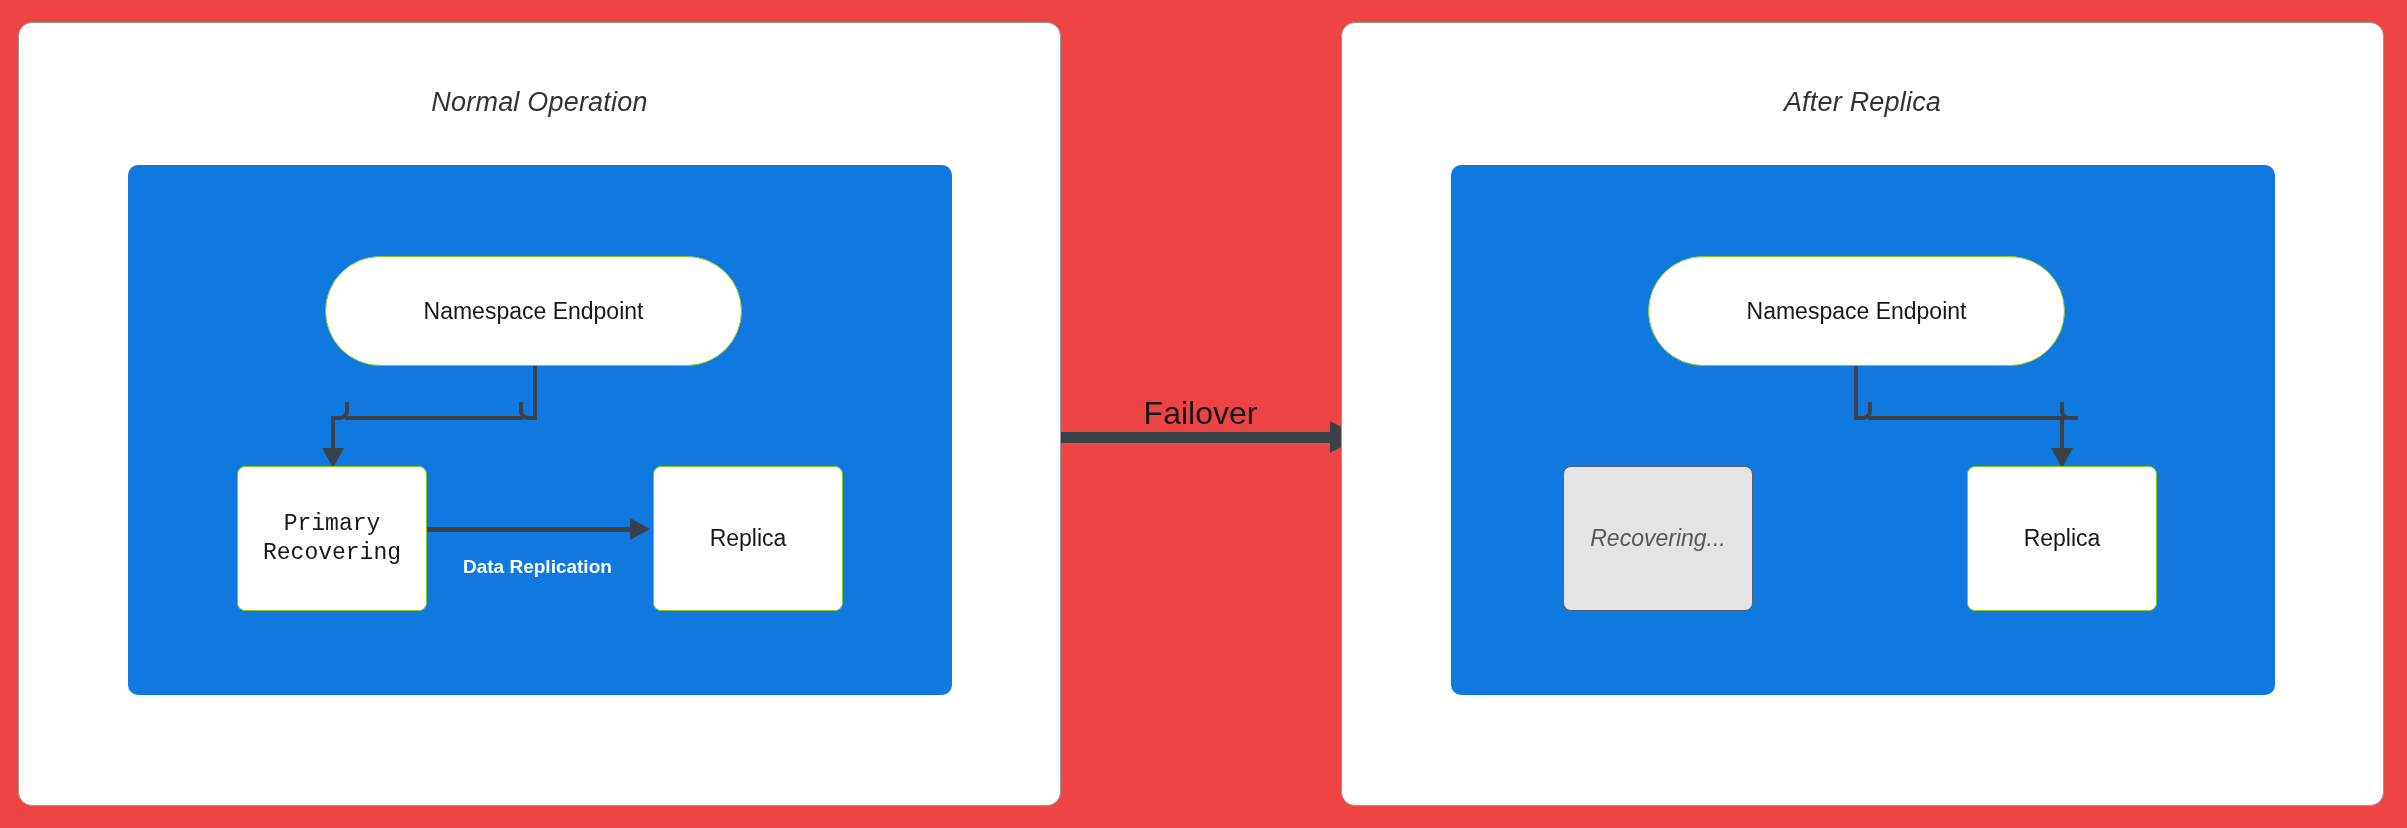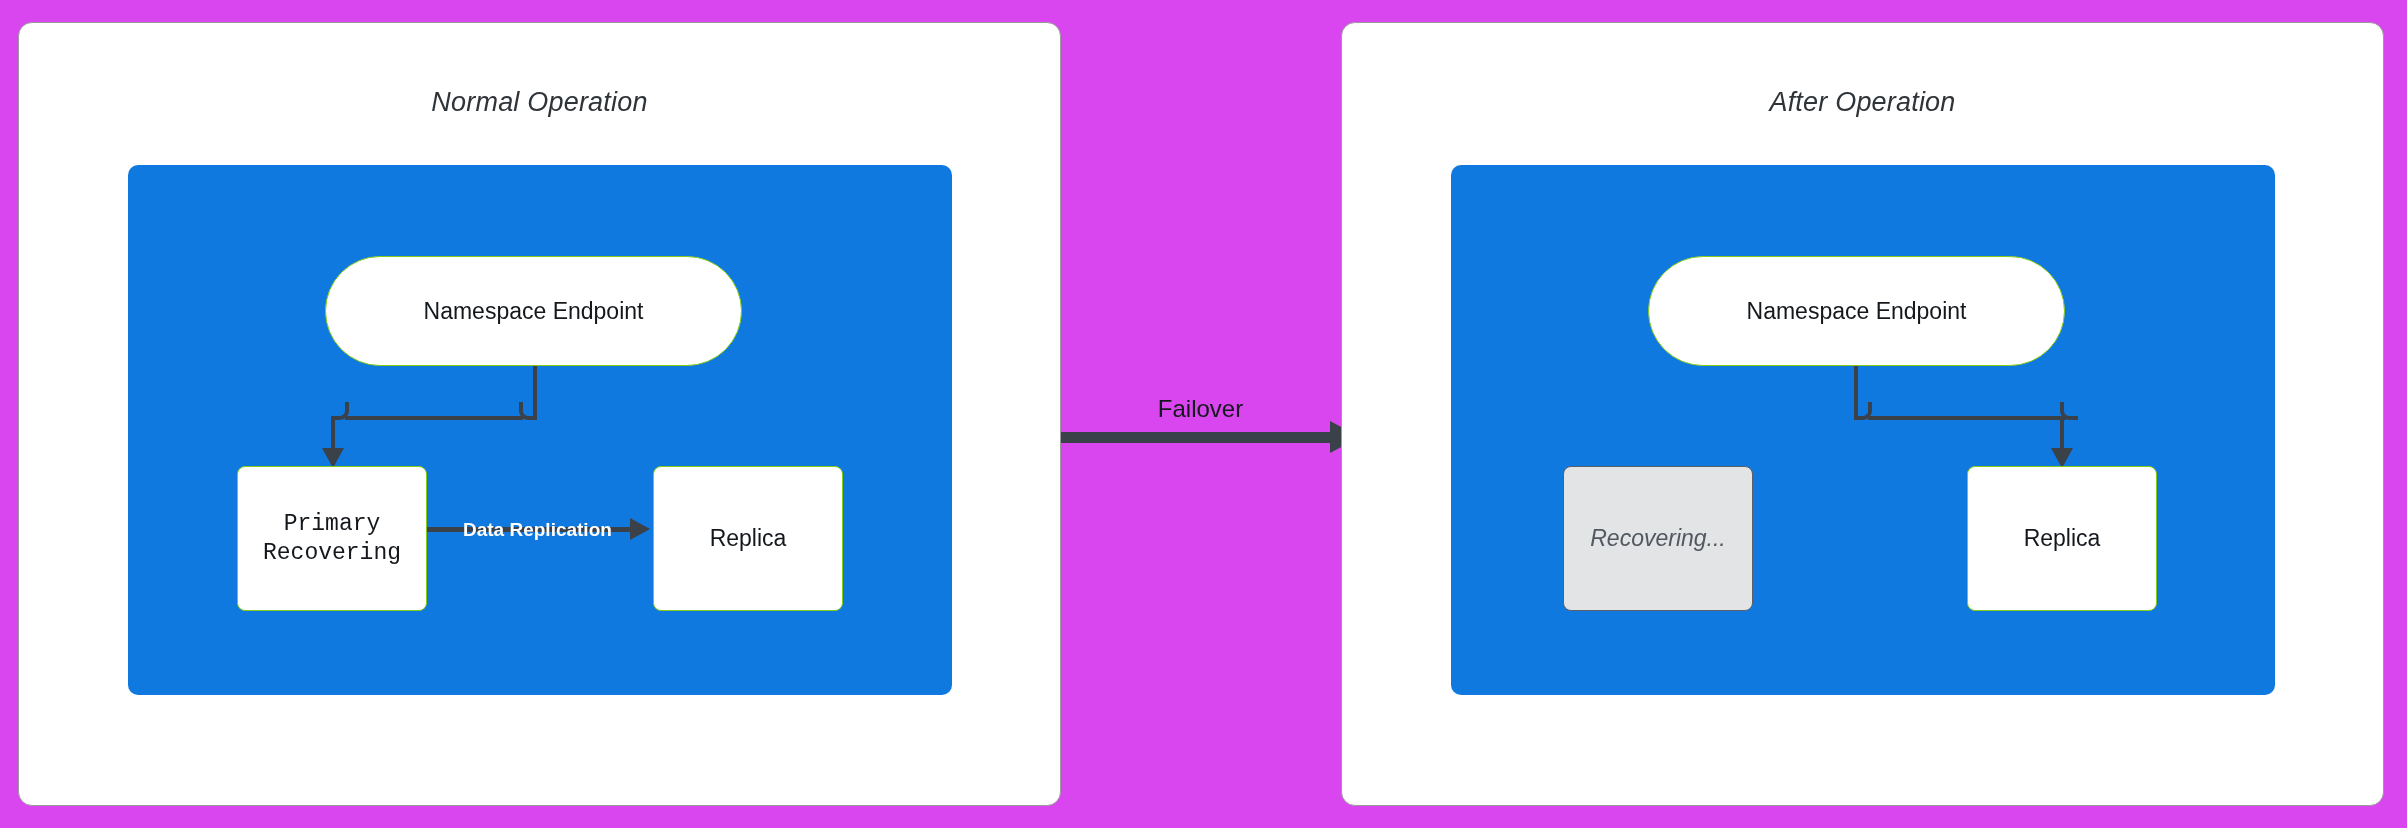--- a/index.html
+++ b/index.html
@@ -1,17 +1,17 @@
 <!DOCTYPE html>
 <html><head>
 <meta charset="utf-8">
 <style>
   html,body{margin:0;padding:0;background:#ffffff;}
   body{width:2407px;height:828px;font-family:"Liberation Sans",sans-serif;overflow:hidden;}
-  #stage{position:relative;width:2407px;height:828px;background:#d946ef;}
+  #stage{position:relative;width:2407px;height:828px;background:#ef4444;}
 
   .panel{position:absolute;border:1.5px solid #9a9a9a;border-radius:14px;background:#ffffff;box-sizing:border-box;}
   .panel-title{position:absolute;width:100%;text-align:center;font-style:italic;font-size:27px;color:#2f3439;letter-spacing:.2px;}
 
   .cluster{position:absolute;background:#1079E0;border-radius:10px;}
 
   .node{position:absolute;box-sizing:border-box;background:#ffffff;border:1px solid #84cc16;
         display:flex;align-items:center;justify-content:center;text-align:center;
         font-size:23px;color:#14181c;line-height:1.22;}
   .node.pill{border-radius:56px;}
@@ -22,25 +22,25 @@
   .edge.v{width:4px;}
   .edge.h{height:4px;}
   .corner{position:absolute;width:18px;height:18px;border:4px solid #3b4149;box-sizing:border-box;background:transparent;}
   .corner.br{border-top:none;border-left:none;border-bottom-right-radius:9px;}
   .corner.bl{border-top:none;border-right:none;border-bottom-left-radius:9px;}
 
   .arrowhead{position:absolute;width:0;height:0;}
   .arrow-down{border-left:11px solid transparent;border-right:11px solid transparent;border-top:20px solid #3b4149;}
   .arrow-right{border-top:11px solid transparent;border-bottom:11px solid transparent;border-left:20px solid #3b4149;}
 
-  .repl-label{position:absolute;font-size:19px;font-weight:bold;color:#ffffff;white-space:nowrap;}
+  .repl-label{position:absolute;font-size:19px;font-weight:bold;color:#ffffff;white-space:nowrap;margin-top:37px;}
 
   .failover-shaft{position:absolute;height:11px;background:#3b4149;}
   .failover-head{position:absolute;width:0;height:0;border-top:16px solid transparent;border-bottom:16px solid transparent;border-left:30px solid #3b4149;}
-  .failover-label{position:absolute;font-size:24px;color:#14181c;white-space:nowrap;text-align:center;}
+  .failover-label{position:absolute;font-size:32px;color:#14181c;white-space:nowrap;text-align:center;}
 </style>
 </head>
 <body>
 
 <div id="stage">
 
   <div class="panel" style="left:18px;top:22px;width:1043px;height:784px;">
   </div>
 
   <div class="panel-title" style="left:18px;top:87px;width:1043px;">Normal Operation</div>
@@ -69,21 +69,21 @@
 
   <div class="node rect" style="left:653px;top:466px;width:190px;height:145px;">Replica</div>
 
   <div class="failover-label" style="left:1061px;top:395px;width:279px;">Failover</div>
   <div class="failover-shaft" style="left:1061px;top:432px;width:275px;"></div>
   <div class="failover-head" style="left:1330px;top:421px;"></div>
 
   <div class="panel" style="left:1341px;top:22px;width:1043px;height:784px;">
   </div>
 
-  <div class="panel-title" style="left:1341px;top:87px;width:1043px;">After Operation</div>
+  <div class="panel-title" style="left:1341px;top:87px;width:1043px;">After Replica</div>
 
   <div class="cluster" style="left:1451px;top:165px;width:824px;height:530px;"></div>
 
   <div class="node pill" style="left:1648px;top:256px;width:417px;height:110px;">Namespace Endpoint</div>
 
   <div class="edge v" style="left:1854px;top:366px;width:4px;height:50px;"></div>
   <div class="corner br" style="left:1854px;top:402px;"></div>
   <div class="edge h" style="left:1868px;top:416px;width:198px;height:4px;"></div>
   <div class="corner bl" style="left:2060px;top:402px;"></div>
   <div class="edge v" style="left:2060px;top:416px;width:4px;height:35px;"></div>

